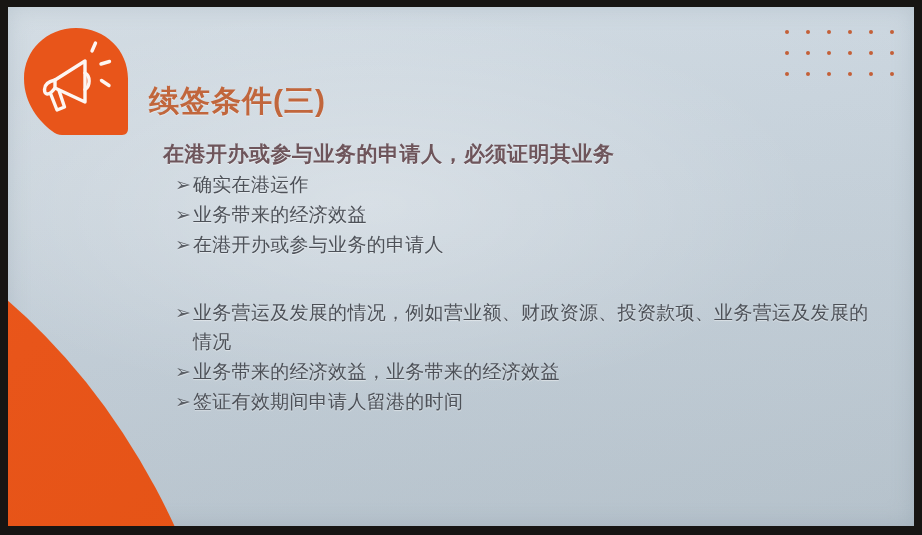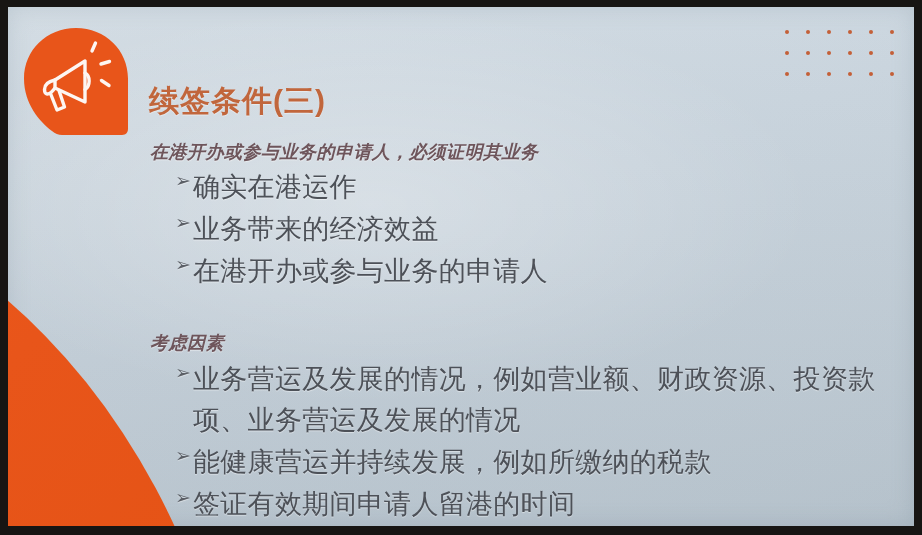--- a/index.html
+++ b/index.html
@@ -104,28 +104,27 @@
 
   
   #content-body {
     position: absolute;
     left: 139px;
     top: 133px;
     width: 740px;
   }
 
   .section-heading {
-    font-size: 18px;
+    font-size: 21px;
     font-weight: bold;
     color: #6e555b;
     letter-spacing: 0.5px;
     text-shadow: 0 1px 1px rgba(255,255,255,0.5);
-    margin: 0 0 3px 3px;
+    margin: 0 0 3px 16px;
     line-height: 1.35;
-    font-style: italic;
   }
 
   .bullet-list {
     list-style: none;
     margin: 0;
     padding: 0 0 0 28px;
   }
   .bullet-row {
     display: flex;
     align-items: flex-start;
@@ -135,21 +134,21 @@
     flex: 0 0 auto;
     width: 18px;
     font-size: 19px;
     line-height: 1.52;
     color: #5b5f66;
     text-align: left;
     text-shadow: 0 1px 1px rgba(255,255,255,0.45);
   }
   .bullet-text {
     flex: 1 1 auto;
-    font-size: 27px;
+    font-size: 19px;
     line-height: 1.52;
     color: #4d5158;
     letter-spacing: 0.3px;
     text-shadow: 0 1px 1px rgba(255,255,255,0.45);
   }
 
   .section-gap { height: 38px; }
 </style>
 </head>
 <body>
@@ -252,29 +251,28 @@
           <li class="bullet-row">
             <span class="bullet-marker">➢</span>
             <span class="bullet-text">在港开办或参与业务的申请人</span>
           </li>
         </ul>
       </div>
 
       <div class="section-gap"></div>
 
       <div class="section-block">
-        <div class="section-heading">考虑因素</div>
         <ul class="bullet-list">
           <li class="bullet-row">
             <span class="bullet-marker">➢</span>
             <span class="bullet-text">业务营运及发展的情况，例如营业额、财政资源、投资款项、业务营运及发展的情况</span>
           </li>
           <li class="bullet-row">
             <span class="bullet-marker">➢</span>
-            <span class="bullet-text">能健康营运并持续发展，例如所缴纳的税款</span>
+            <span class="bullet-text">业务带来的经济效益，业务带来的经济效益</span>
           </li>
           <li class="bullet-row">
             <span class="bullet-marker">➢</span>
             <span class="bullet-text">签证有效期间申请人留港的时间</span>
           </li>
         </ul>
       </div>
 
     </div>
 

